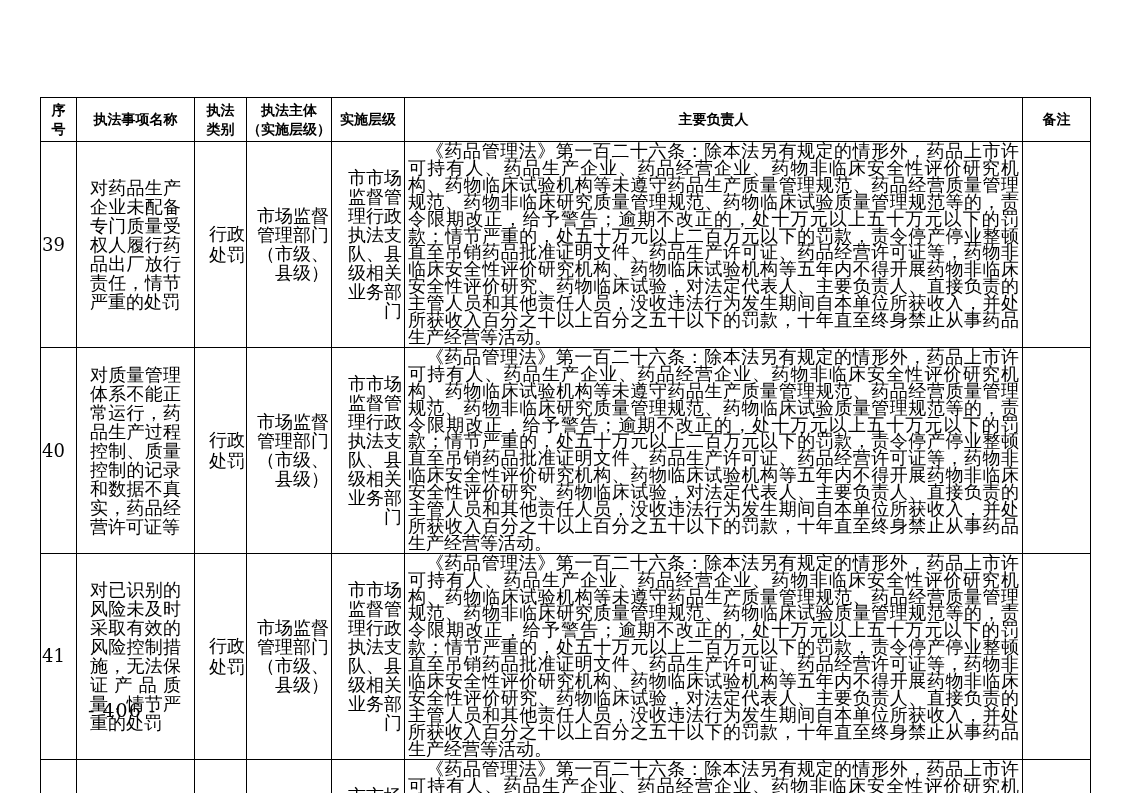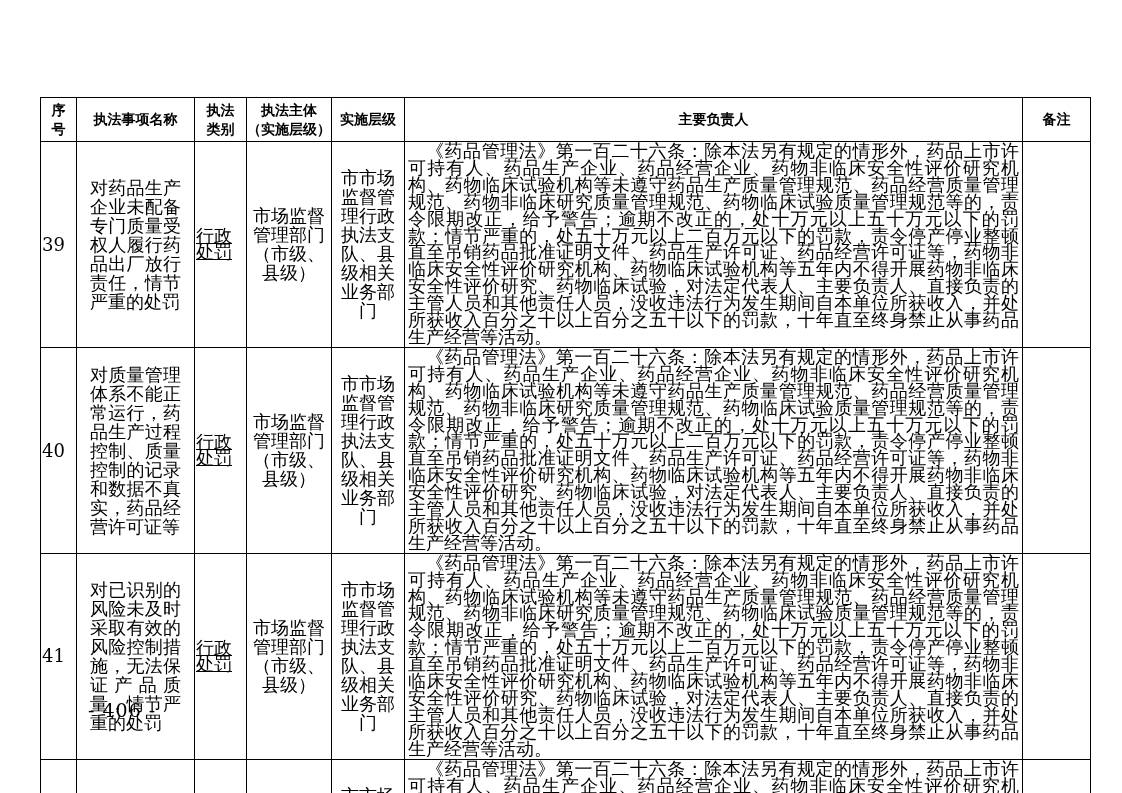--- a/index.html
+++ b/index.html
@@ -49,27 +49,26 @@
   .c-seq {
     text-align: left;
     line-height: 1.3;
   }
   .c-name {
     text-align: justify;
     padding: 2px 13px;
     line-height: 19px;
   }
   .c-cat {
-    text-align: left;
+    text-align: right;
     white-space: pre;
-    line-height: 16px;
-    text-decoration: underline;
+    line-height: 21px;
   }
   .c-subject, .c-agency {
-    text-align: center;
+    text-align: right;
     padding: 2px 2px;
     line-height: 19px;
   }
   .c-basis {
     text-align: justify;
     text-indent: 1em;
     padding: 1px 3px 1px 3px;
     line-height: 16.9px;
   }
   .c-remark {

